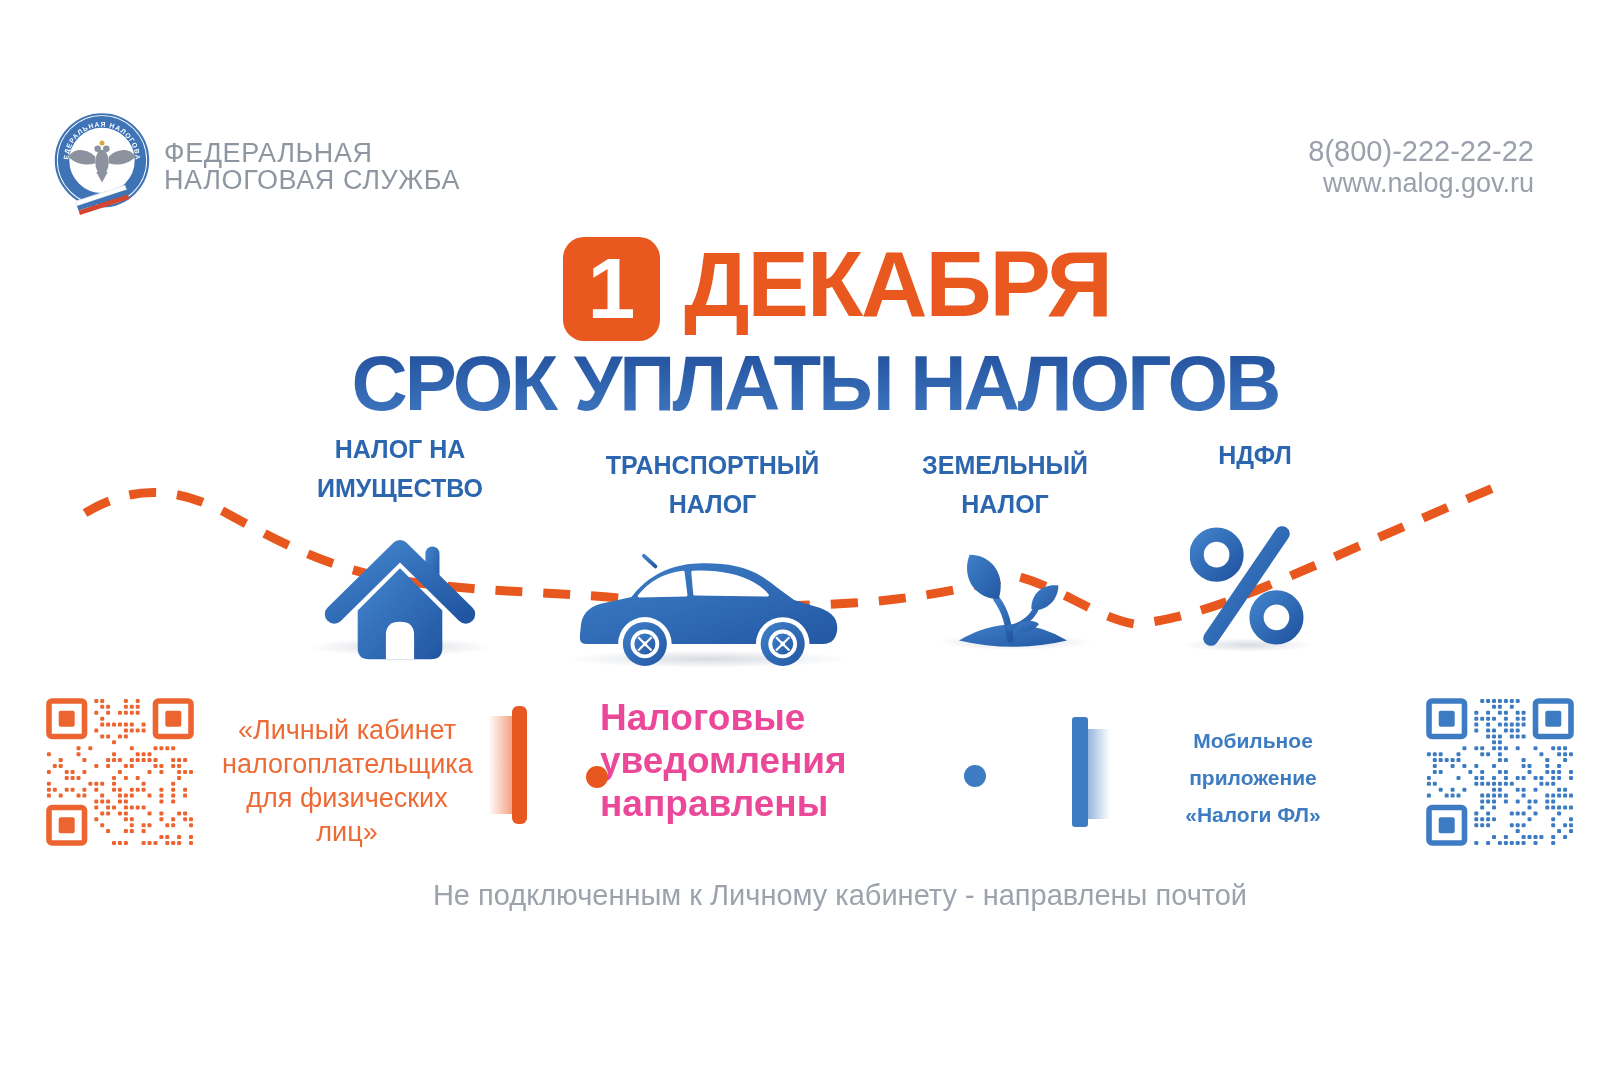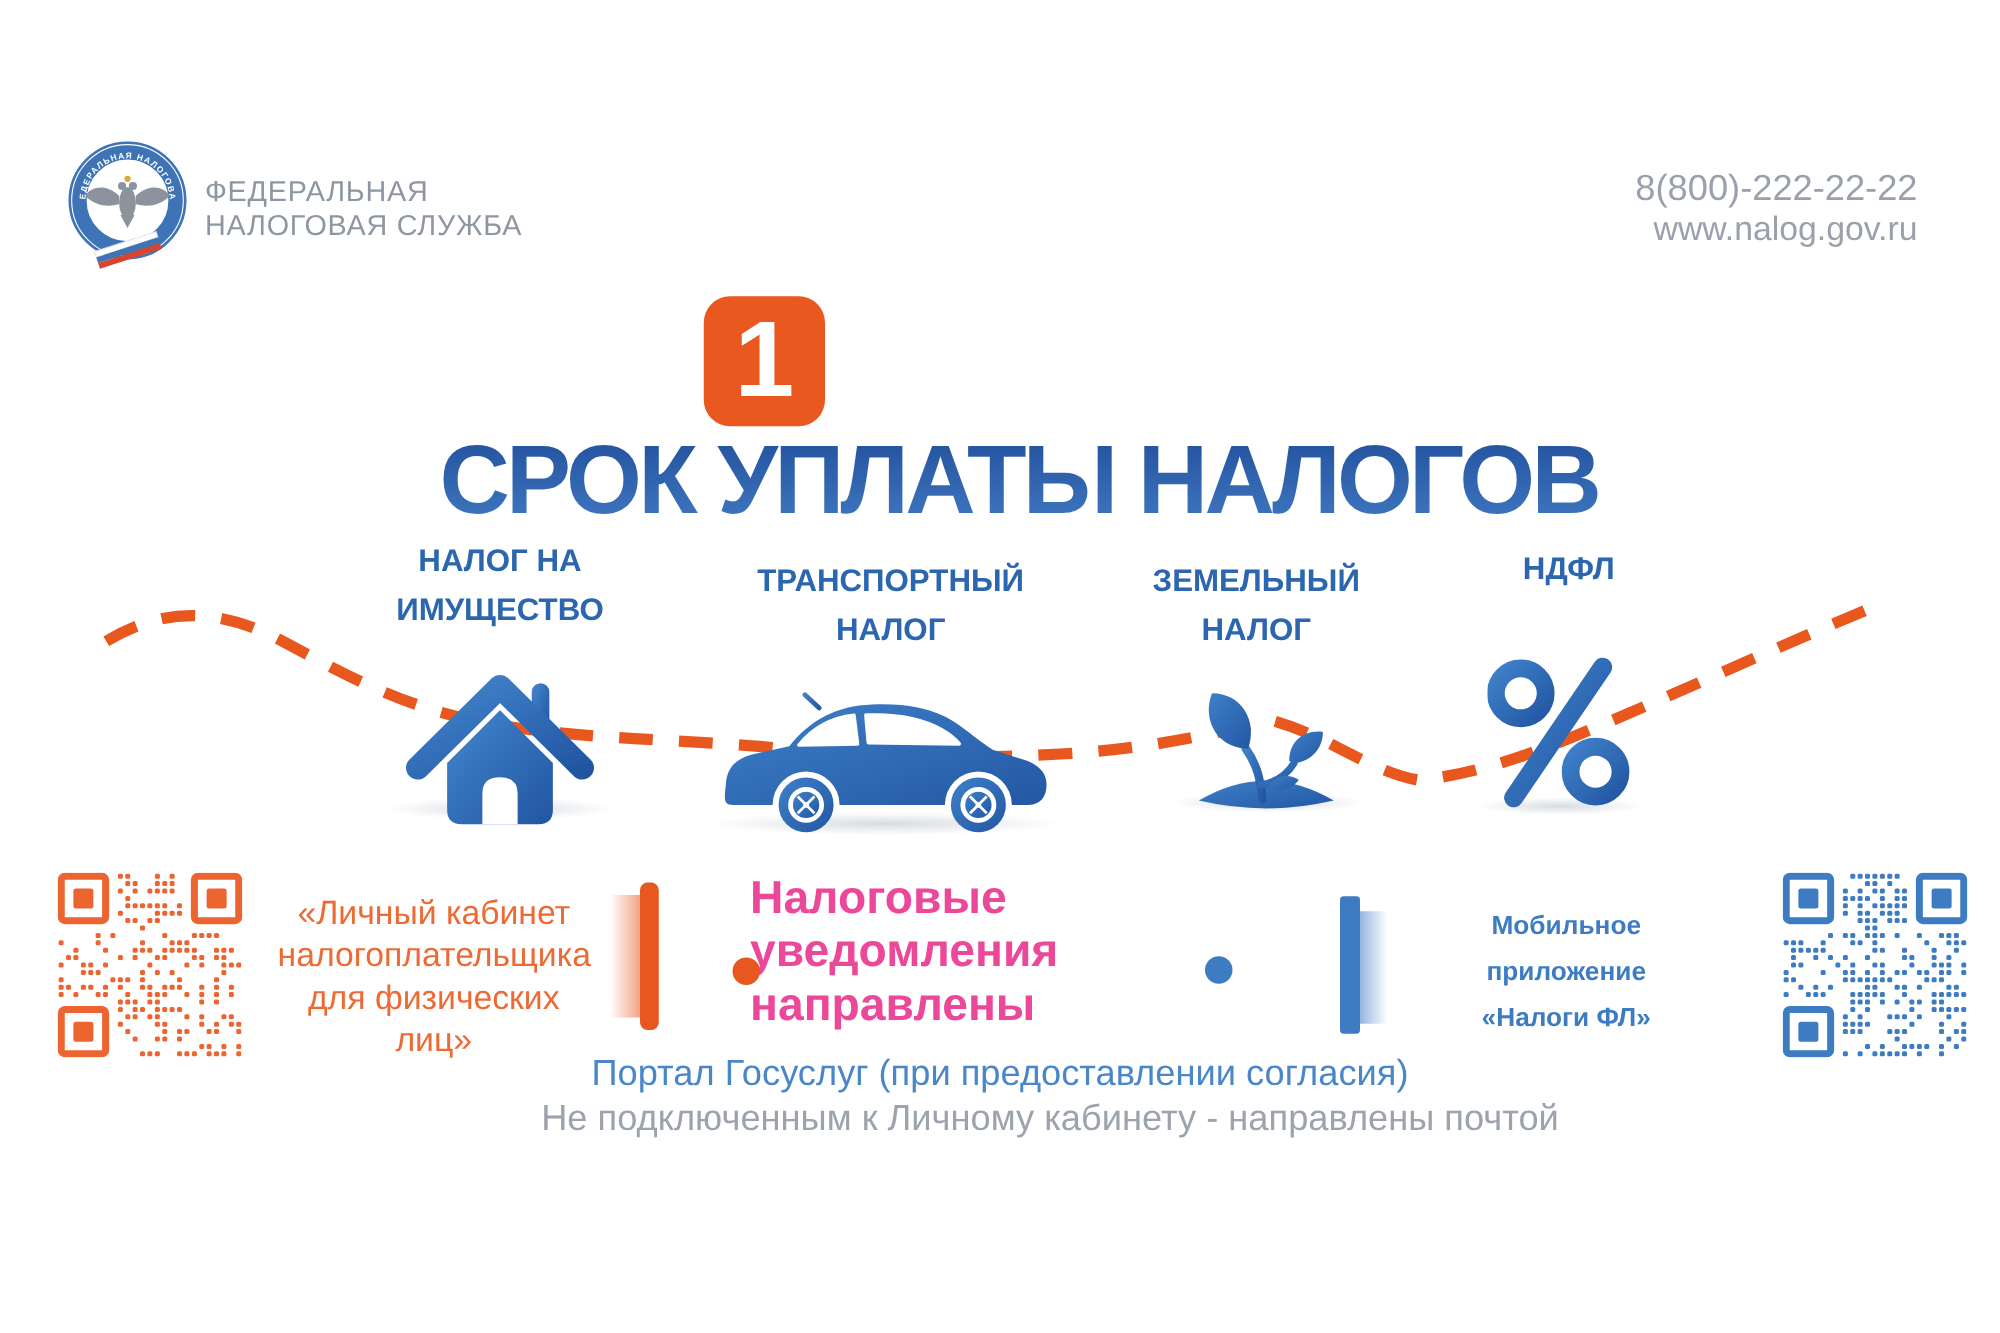--- a/index.html
+++ b/index.html
@@ -1,21 +1,21 @@
 <!DOCTYPE html>
 <html><head>
 <meta charset="utf-8">
 <style>
   html,body{margin:0;padding:0;background:#fff;}
   .poster{position:relative;width:1600px;height:1066px;background:#ffffff;overflow:hidden;
           font-family:"Liberation Sans",sans-serif;}
 
   
   .emblem{position:absolute;left:52px;top:110px;width:100px;height:118px;}
-  .org-name{position:absolute;left:164px;top:140px;font-size:23px;line-height:27px;
+  .org-name{position:absolute;left:164px;top:140px;font-size:27px;line-height:27px;
             color:#8E97A1;letter-spacing:.6px;font-weight:400;}
   .contact{position:absolute;right:66px;top:134px;text-align:right;color:#9AA1AC;}
   .contact .phone{font-size:29px;line-height:34px;}
   .contact .site{font-size:27px;line-height:31px;}
 
   
   .day-badge{position:absolute;left:563px;top:237px;width:97px;height:104px;background:#E8581F;
              border-radius:21px;color:#fff;font-size:86px;font-weight:bold;text-align:center;
              line-height:102px;}
   .month{position:absolute;left:684px;top:232px;height:104px;line-height:104px;font-size:92px;
@@ -97,20 +97,21 @@
     <div>ФЕДЕРАЛЬНАЯ</div>
     <div>НАЛОГОВАЯ СЛУЖБА</div>
   </div>
 
   <div class="contact">
     <div class="phone">8(800)-222-22-22</div>
     <div class="site">www.nalog.gov.ru</div>
   </div>
 
   <div class="day-badge">1</div>
+  <div class="month">ДЕКАБРЯ</div>
   <div class="subtitle">СРОК УПЛАТЫ НАЛОГОВ</div>
 
   <svg class="wave" viewBox="0 0 1600 1066">
     <path d="M85 513 C130 486 175 485 228 514 C278 541 325 567 392 579
              C470 592 540 591 618 598 C700 606 770 608 852 603
              C918 599 968 588 1016 576 C1062 588 1095 617 1134 624
              C1172 621 1216 607 1262 588 C1330 560 1425 516 1498 486" fill="none" stroke="#E8571E" stroke-width="9" stroke-dasharray="27 21"></path>
   </svg>
 
   <div class="tax-label" style="left:295px;width:210px;top:430px;">
@@ -622,16 +623,15 @@
         <rect x="107.5" y="143.0" width="4.0" height="4.0" rx="1.2" fill="#3D7CC2"></rect>
         <rect x="125.2" y="143.0" width="4.0" height="4.0" rx="1.2" fill="#3D7CC2"></rect>
         <rect x="3.0" y="3.0" width="35.5" height="35.5" rx="3" fill="none" stroke="#3D7CC2" stroke-width="5.6"></rect>
         <rect x="12.7" y="12.7" width="16.0" height="16.0" rx="2" fill="#3D7CC2"></rect>
         <rect x="109.5" y="3.0" width="35.5" height="35.5" rx="3" fill="none" stroke="#3D7CC2" stroke-width="5.6"></rect>
         <rect x="119.3" y="12.7" width="16.0" height="16.0" rx="2" fill="#3D7CC2"></rect>
         <rect x="3.0" y="109.5" width="35.5" height="35.5" rx="3" fill="none" stroke="#3D7CC2" stroke-width="5.6"></rect>
         <rect x="12.7" y="119.3" width="16.0" height="16.0" rx="2" fill="#3D7CC2"></rect>
       </svg></div>
 
-  <div class="gosuslugi">Портал Госуслуг (при предоставлении согласия)</div>
   <div class="mail-note">Не подключенным к Личному кабинету - направлены почтой</div>
 
 </div>
 
 </body></html>

